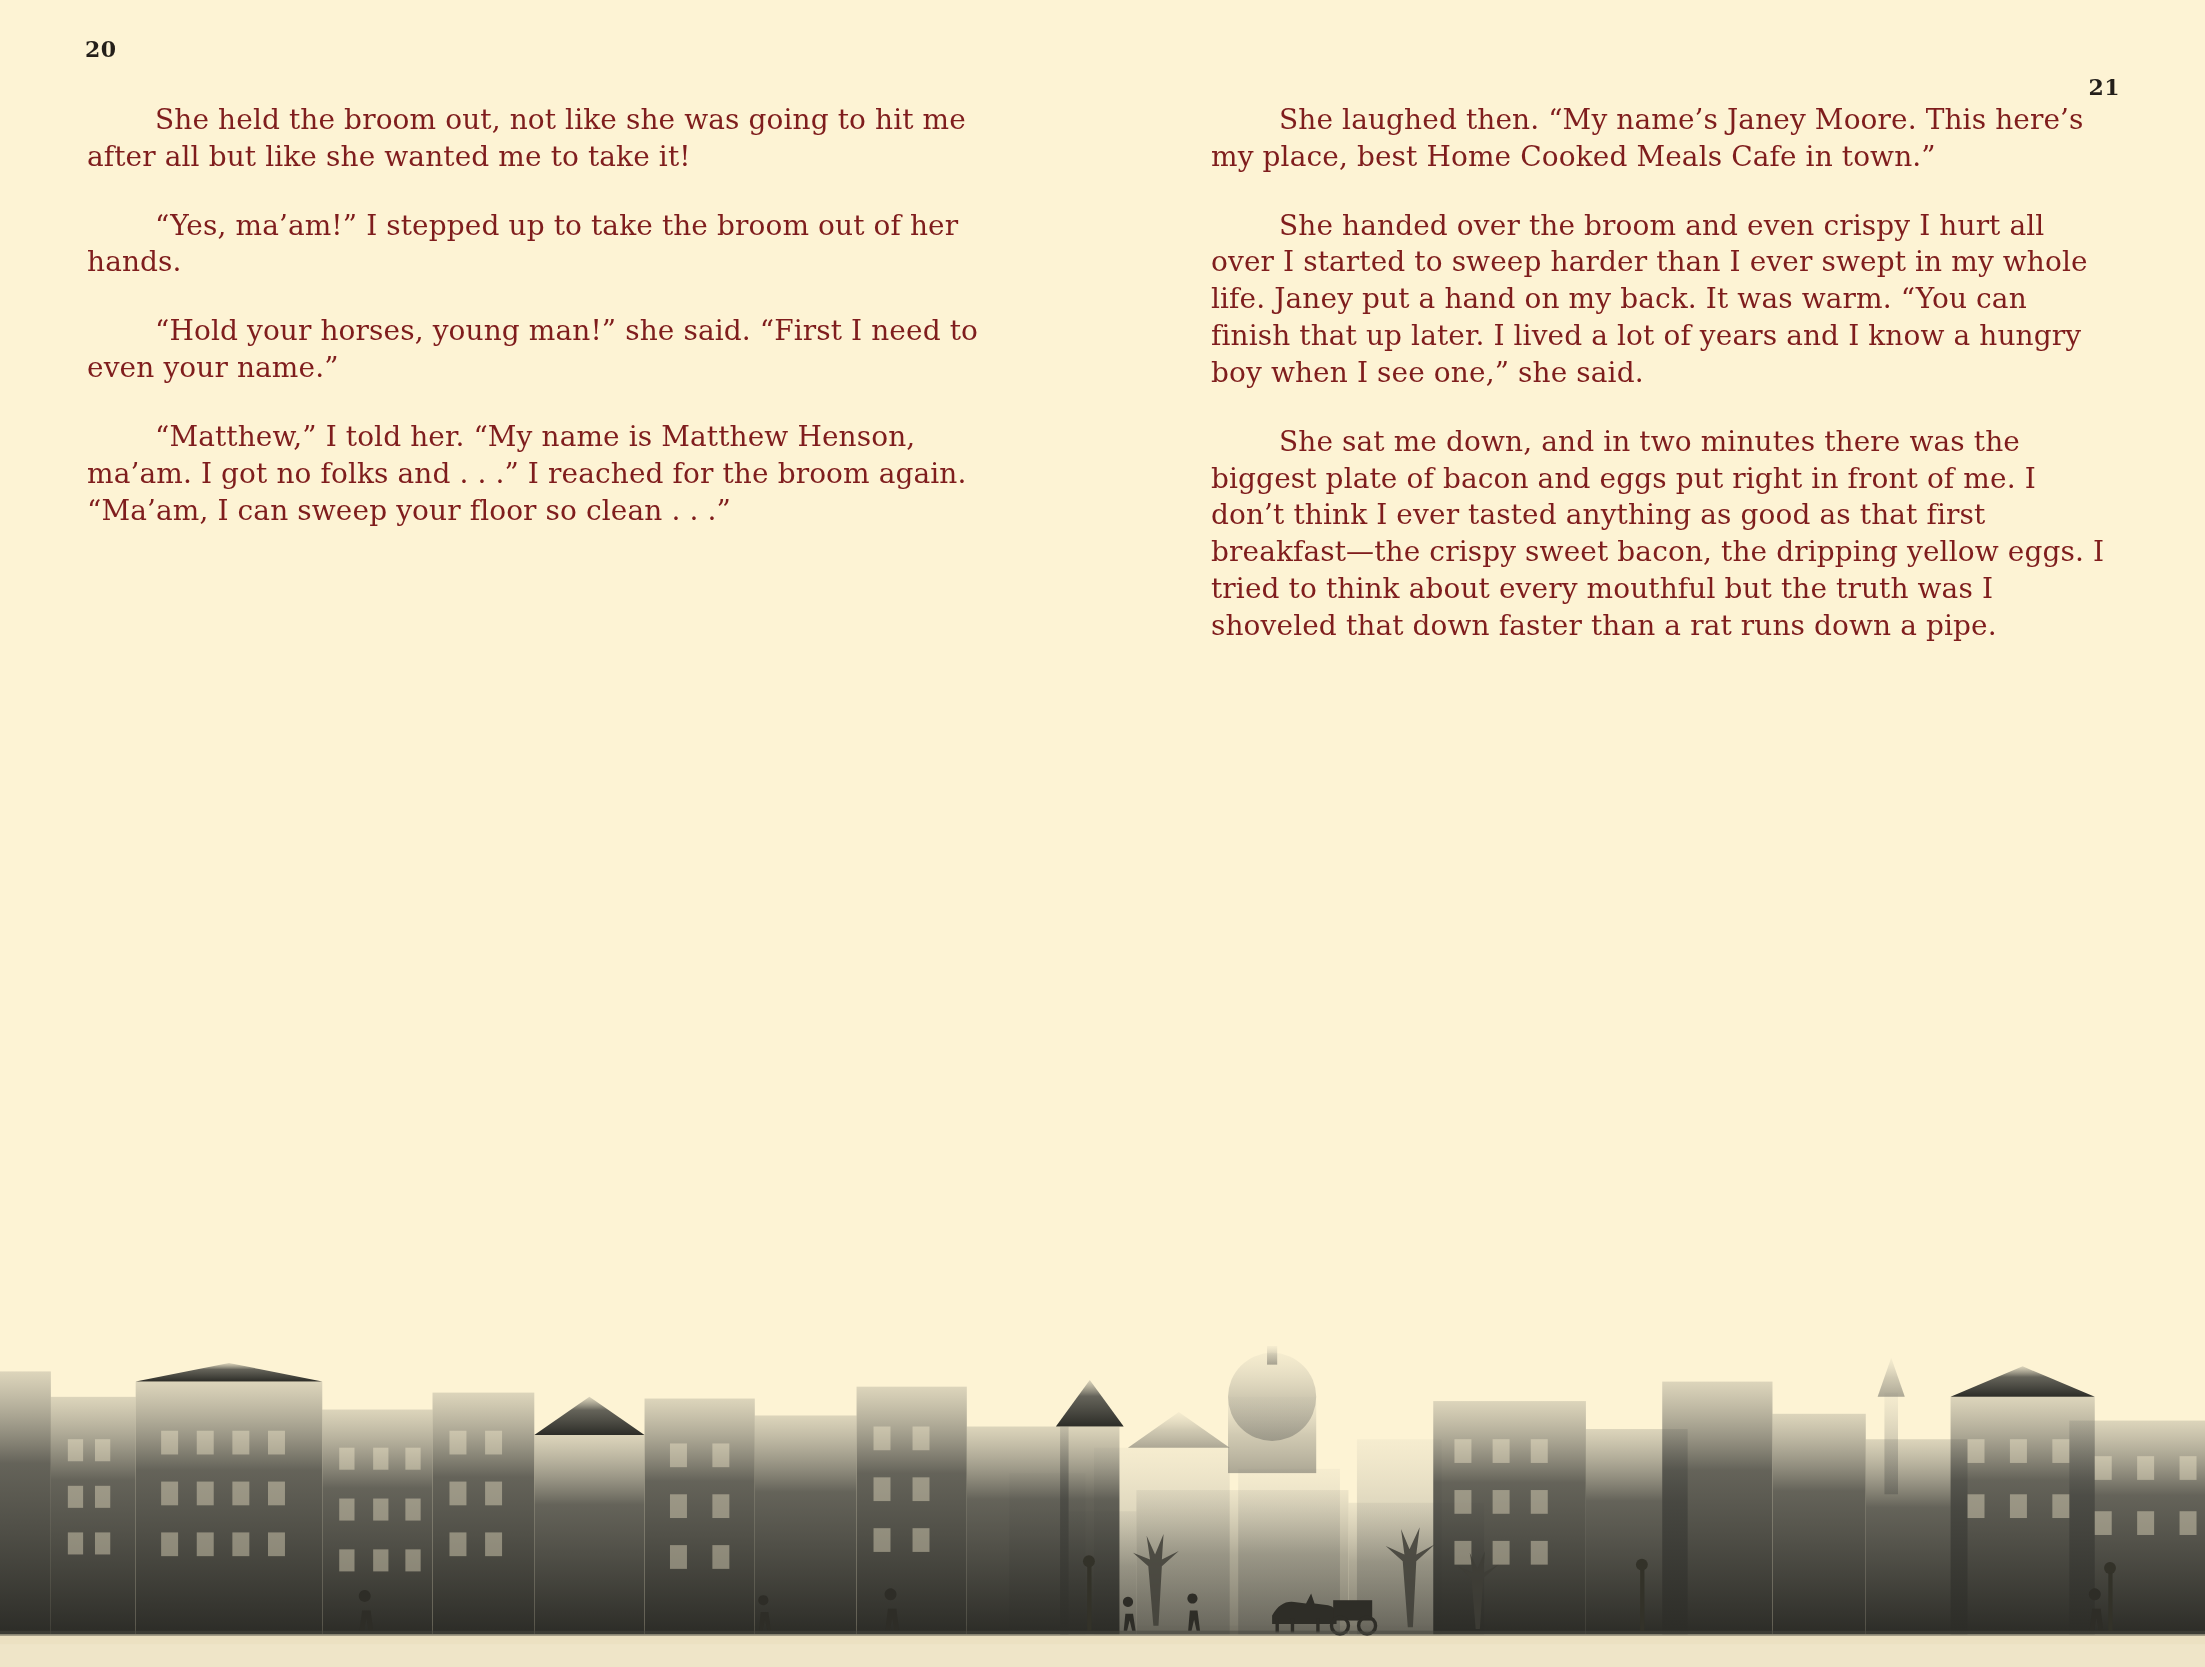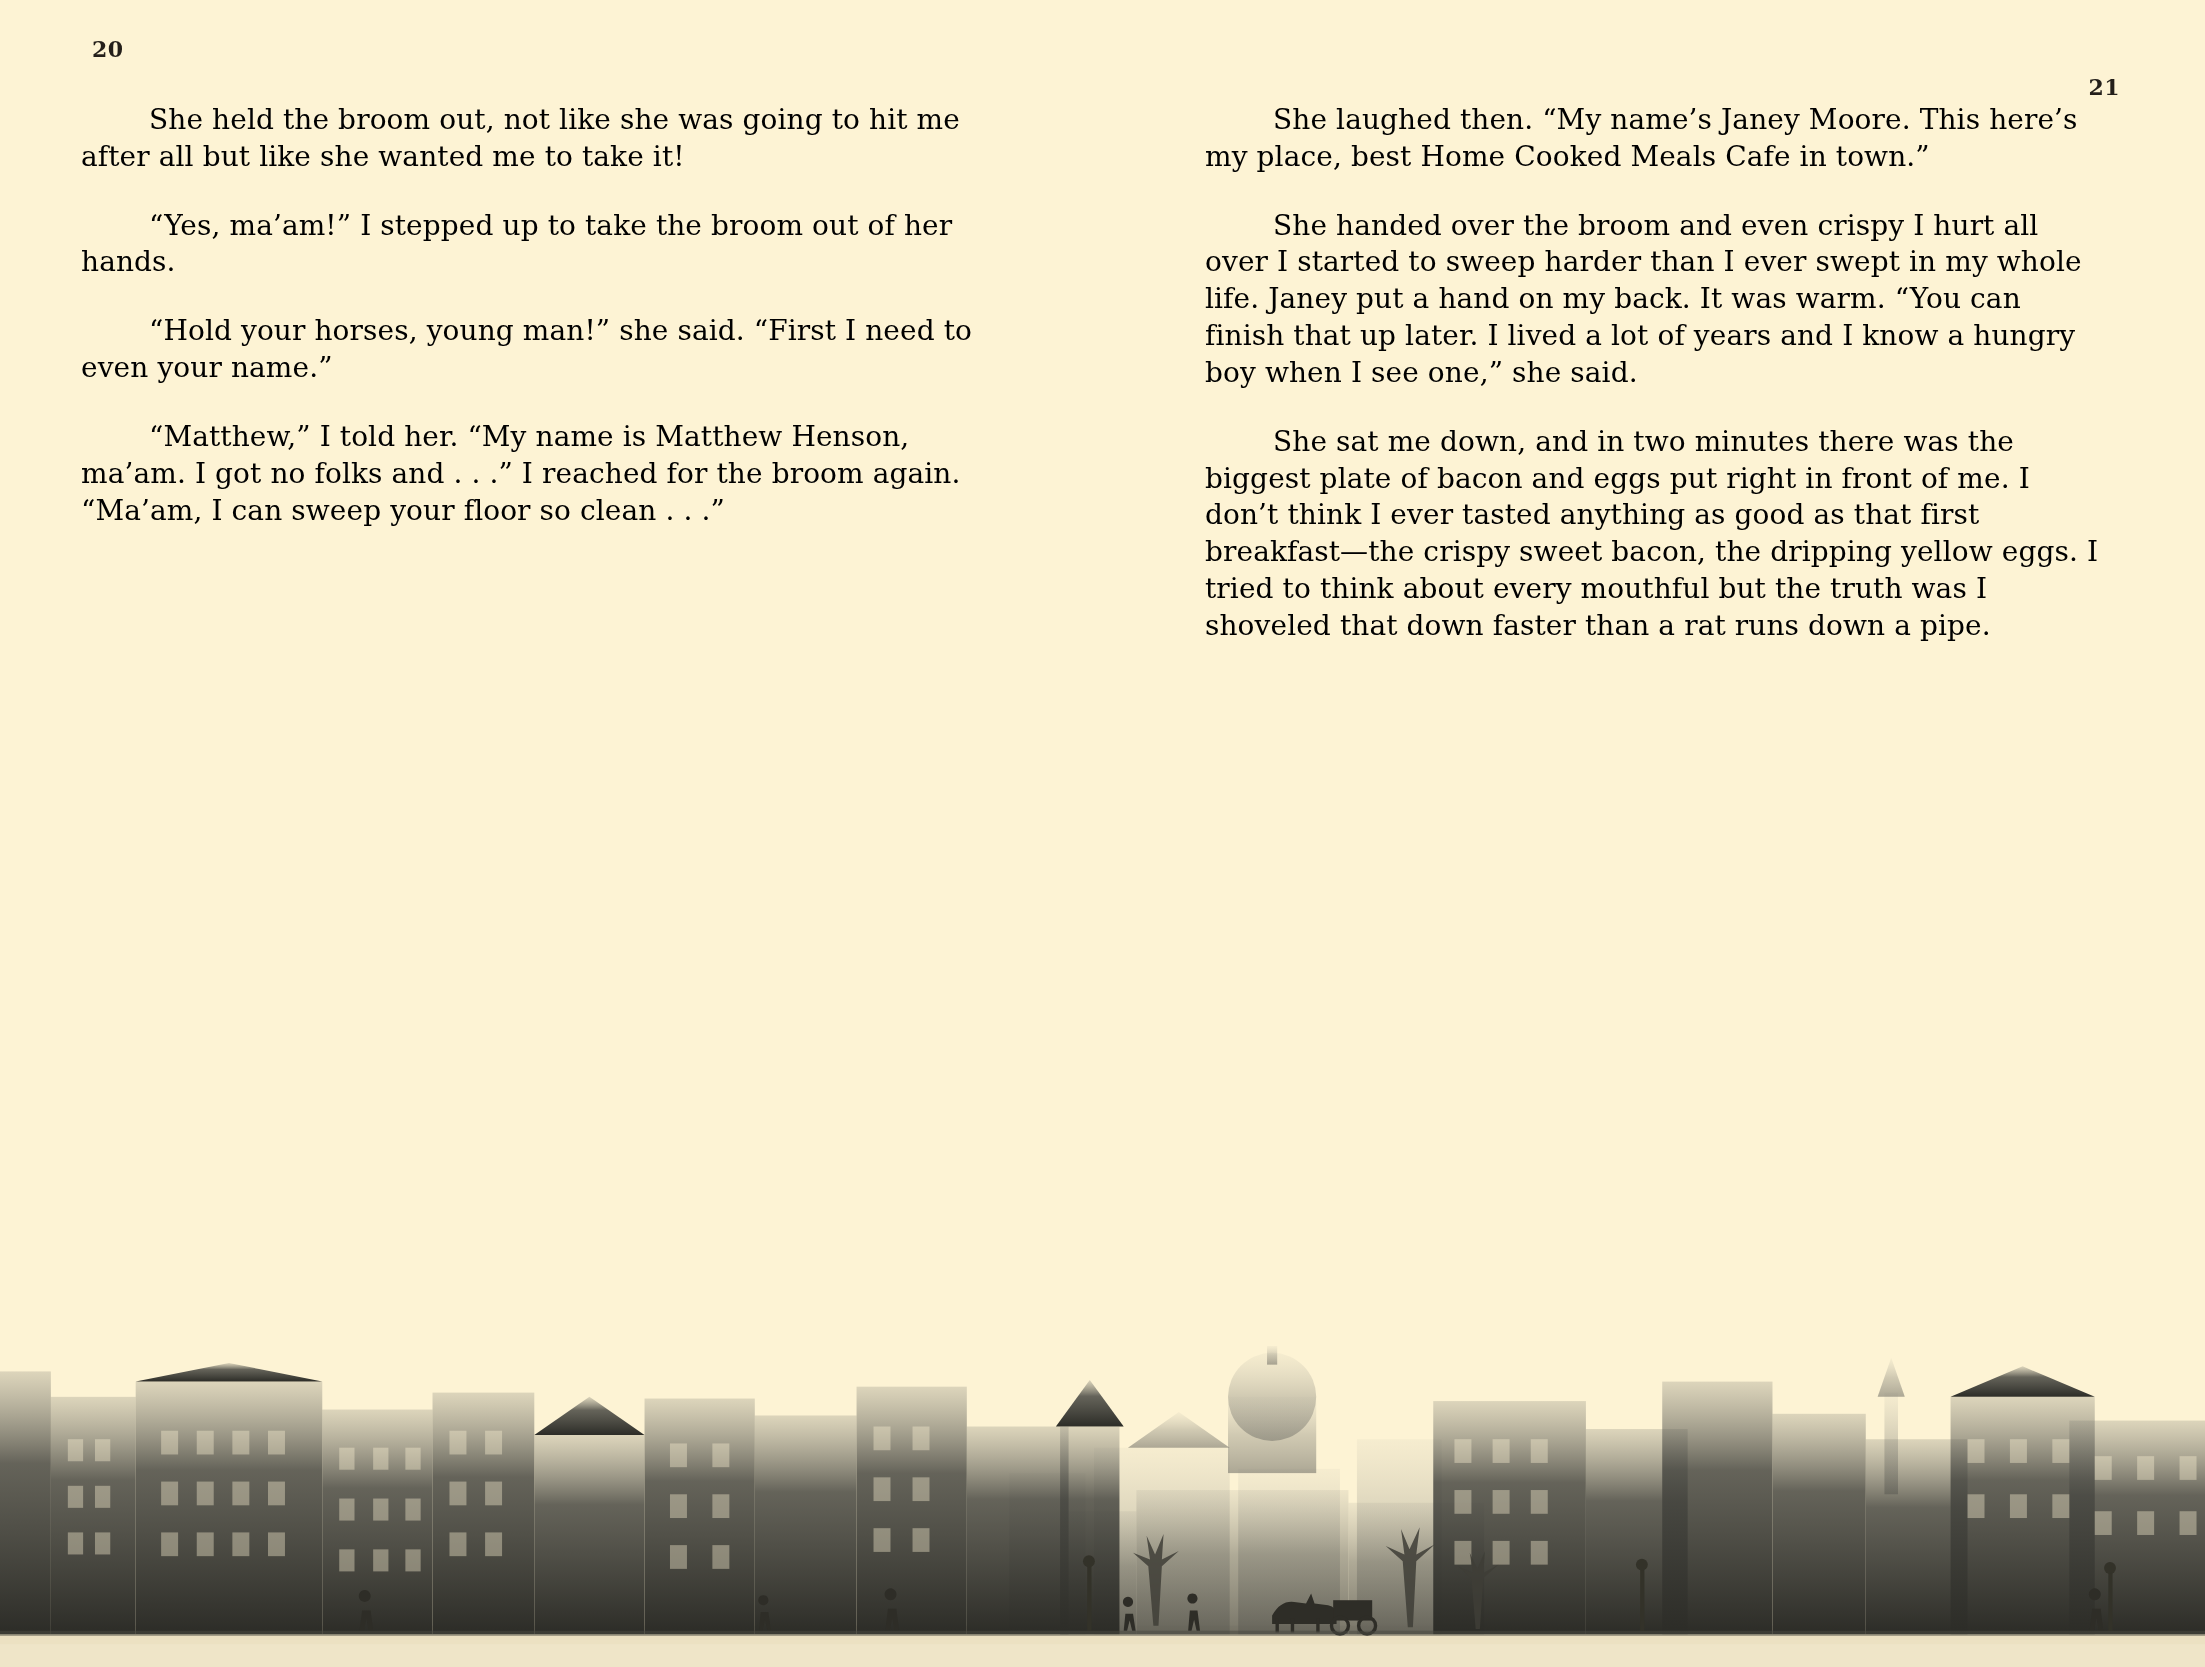--- a/index.html
+++ b/index.html
@@ -21,40 +21,40 @@
   }
   .folio {
     position: absolute;
     top: 36px;
     font-family: "DejaVu Serif", serif;
     font-size: 22px;
     font-weight: 700;
     color: #241f1a;
     letter-spacing: 0.4px;
   }
-  .folio-left { left: 85px; margin-left: 7px; }
+  .folio-left { left: 85px; }
   .folio-right { right: 85px; margin-top: 38px; }
 
   .columns {
     position: absolute;
     top: 102px;
     left: 81px;
     right: 81px;
     display: flex;
     gap: 221px;
   }
   .col {
     width: 903px;
   }
   p.para {
-    margin: 0 0 32px 0;
+    margin: 0 0 32px 6px;
     font-family: "DejaVu Serif", serif;
     font-size: 28px;
     line-height: 1.315;
-    color: #000000;
+    color: #7f1d1d;
     text-indent: 68px;
     letter-spacing: 0.1px;
   }
   p.para:last-child { margin-bottom: 0; }
 
   
   .illustration {
     position: absolute;
     left: 0;
     right: 0;

